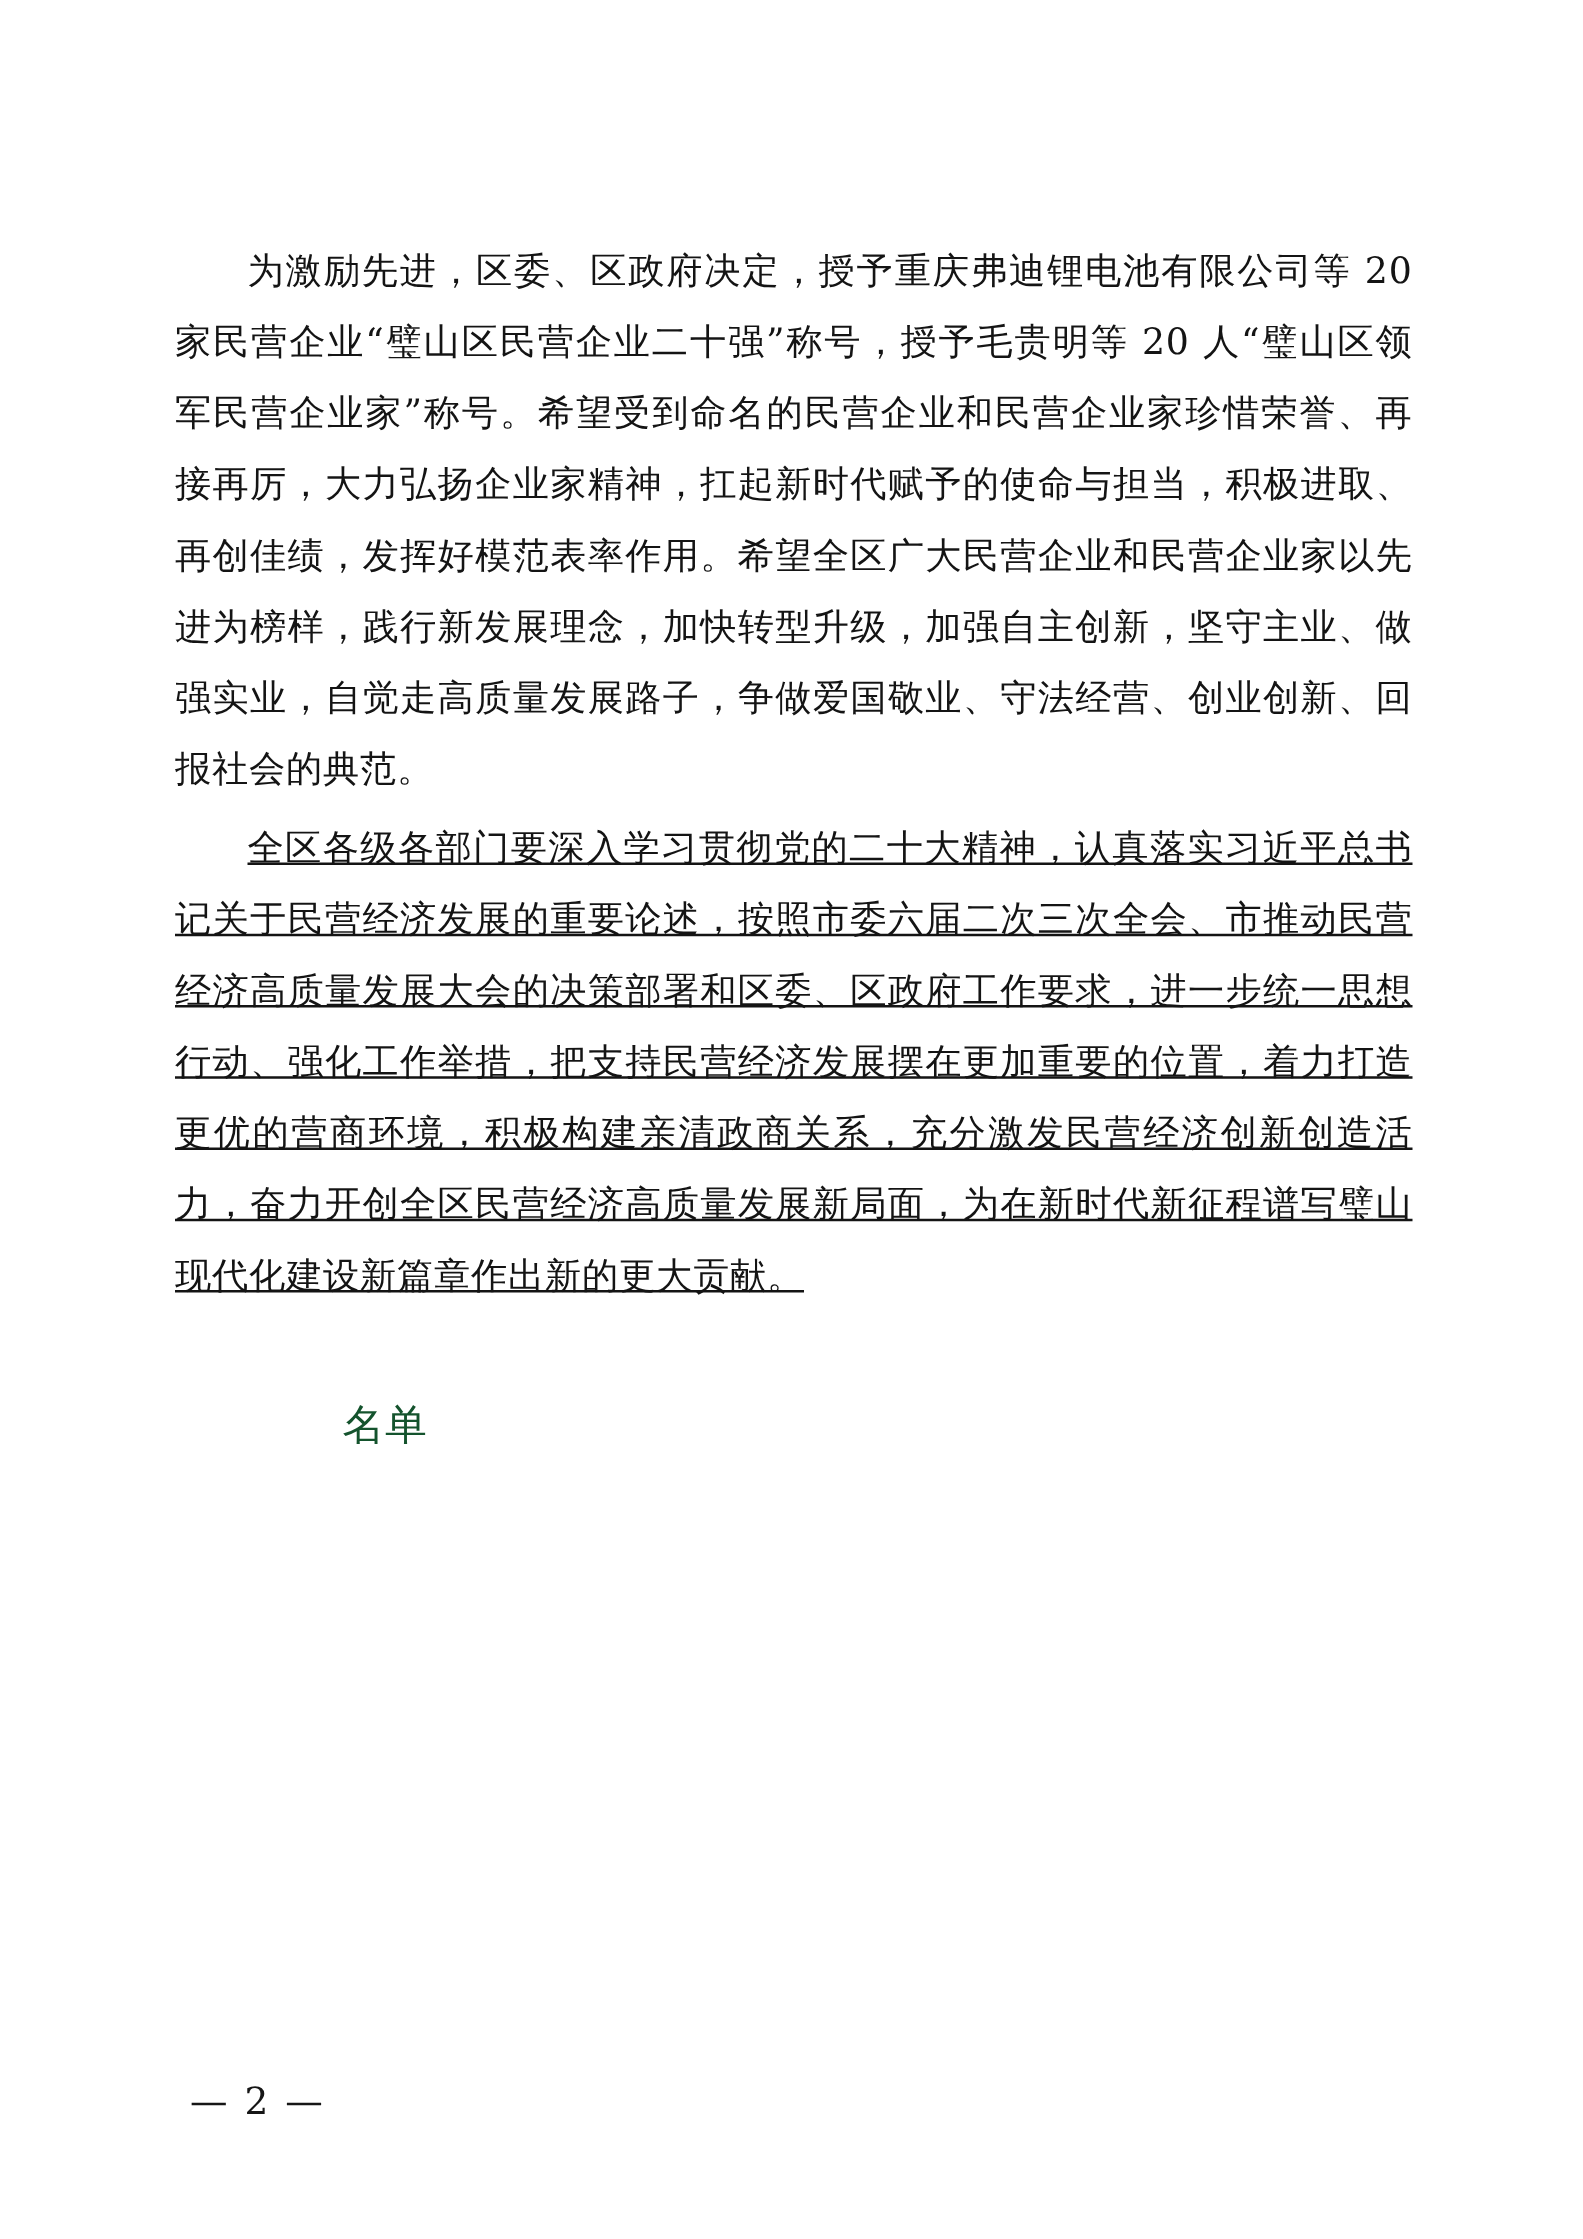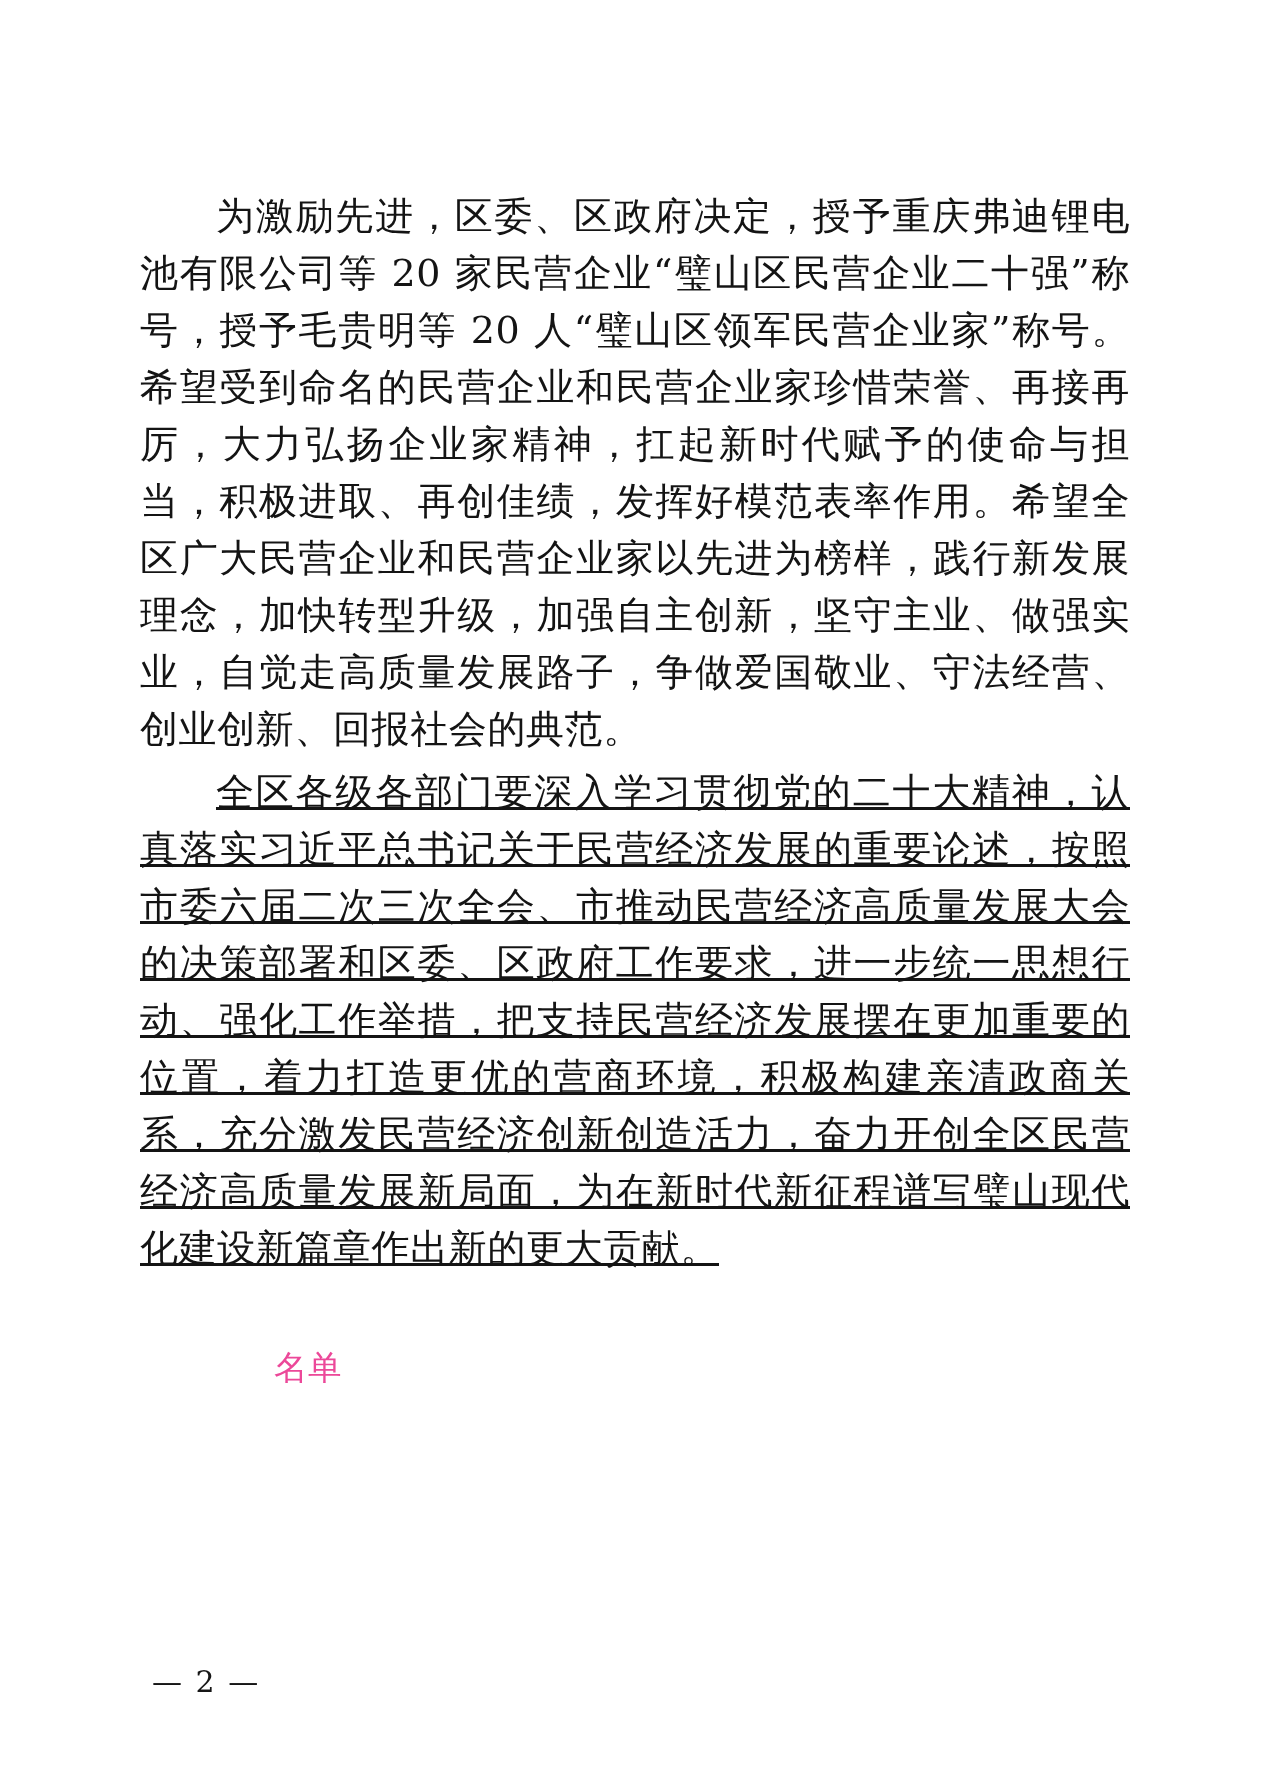--- a/index.html
+++ b/index.html
@@ -17,21 +17,21 @@
     font-family: "DejaVu Serif", "Liberation Serif", serif;
     color: #111111;
   }
   .content {
     position: absolute;
     left: 140px;
     top: 188px;
     width: 990px;
   }
   .para {
-    font-size: 38px;
+    font-size: 29px;
     line-height: 57px;
     text-align: justify;
     text-justify: inter-ideograph;
     letter-spacing: 0.6px;
     margin: 0 0 6px 0;
     text-indent: 2em;
     color: #141414;
   }
   .para.tight {
     margin-bottom: 0;
@@ -45,21 +45,21 @@
     line-height: 57px;
     letter-spacing: 0.6px;
     text-indent: 2em;
     color: #141414;
     margin: 0;
   }
   .attachment-line2 {
     font-size: 33.5px;
     line-height: 57px;
     letter-spacing: 0.6px;
-    color: #ec4899;
+    color: #14532d;
     margin: 0;
     padding-left: 4em;
   }
   .page-number {
     position: absolute;
     left: 0;
     right: 0;
     bottom: 92px;
     text-align: left;
     padding-left: 152px;

